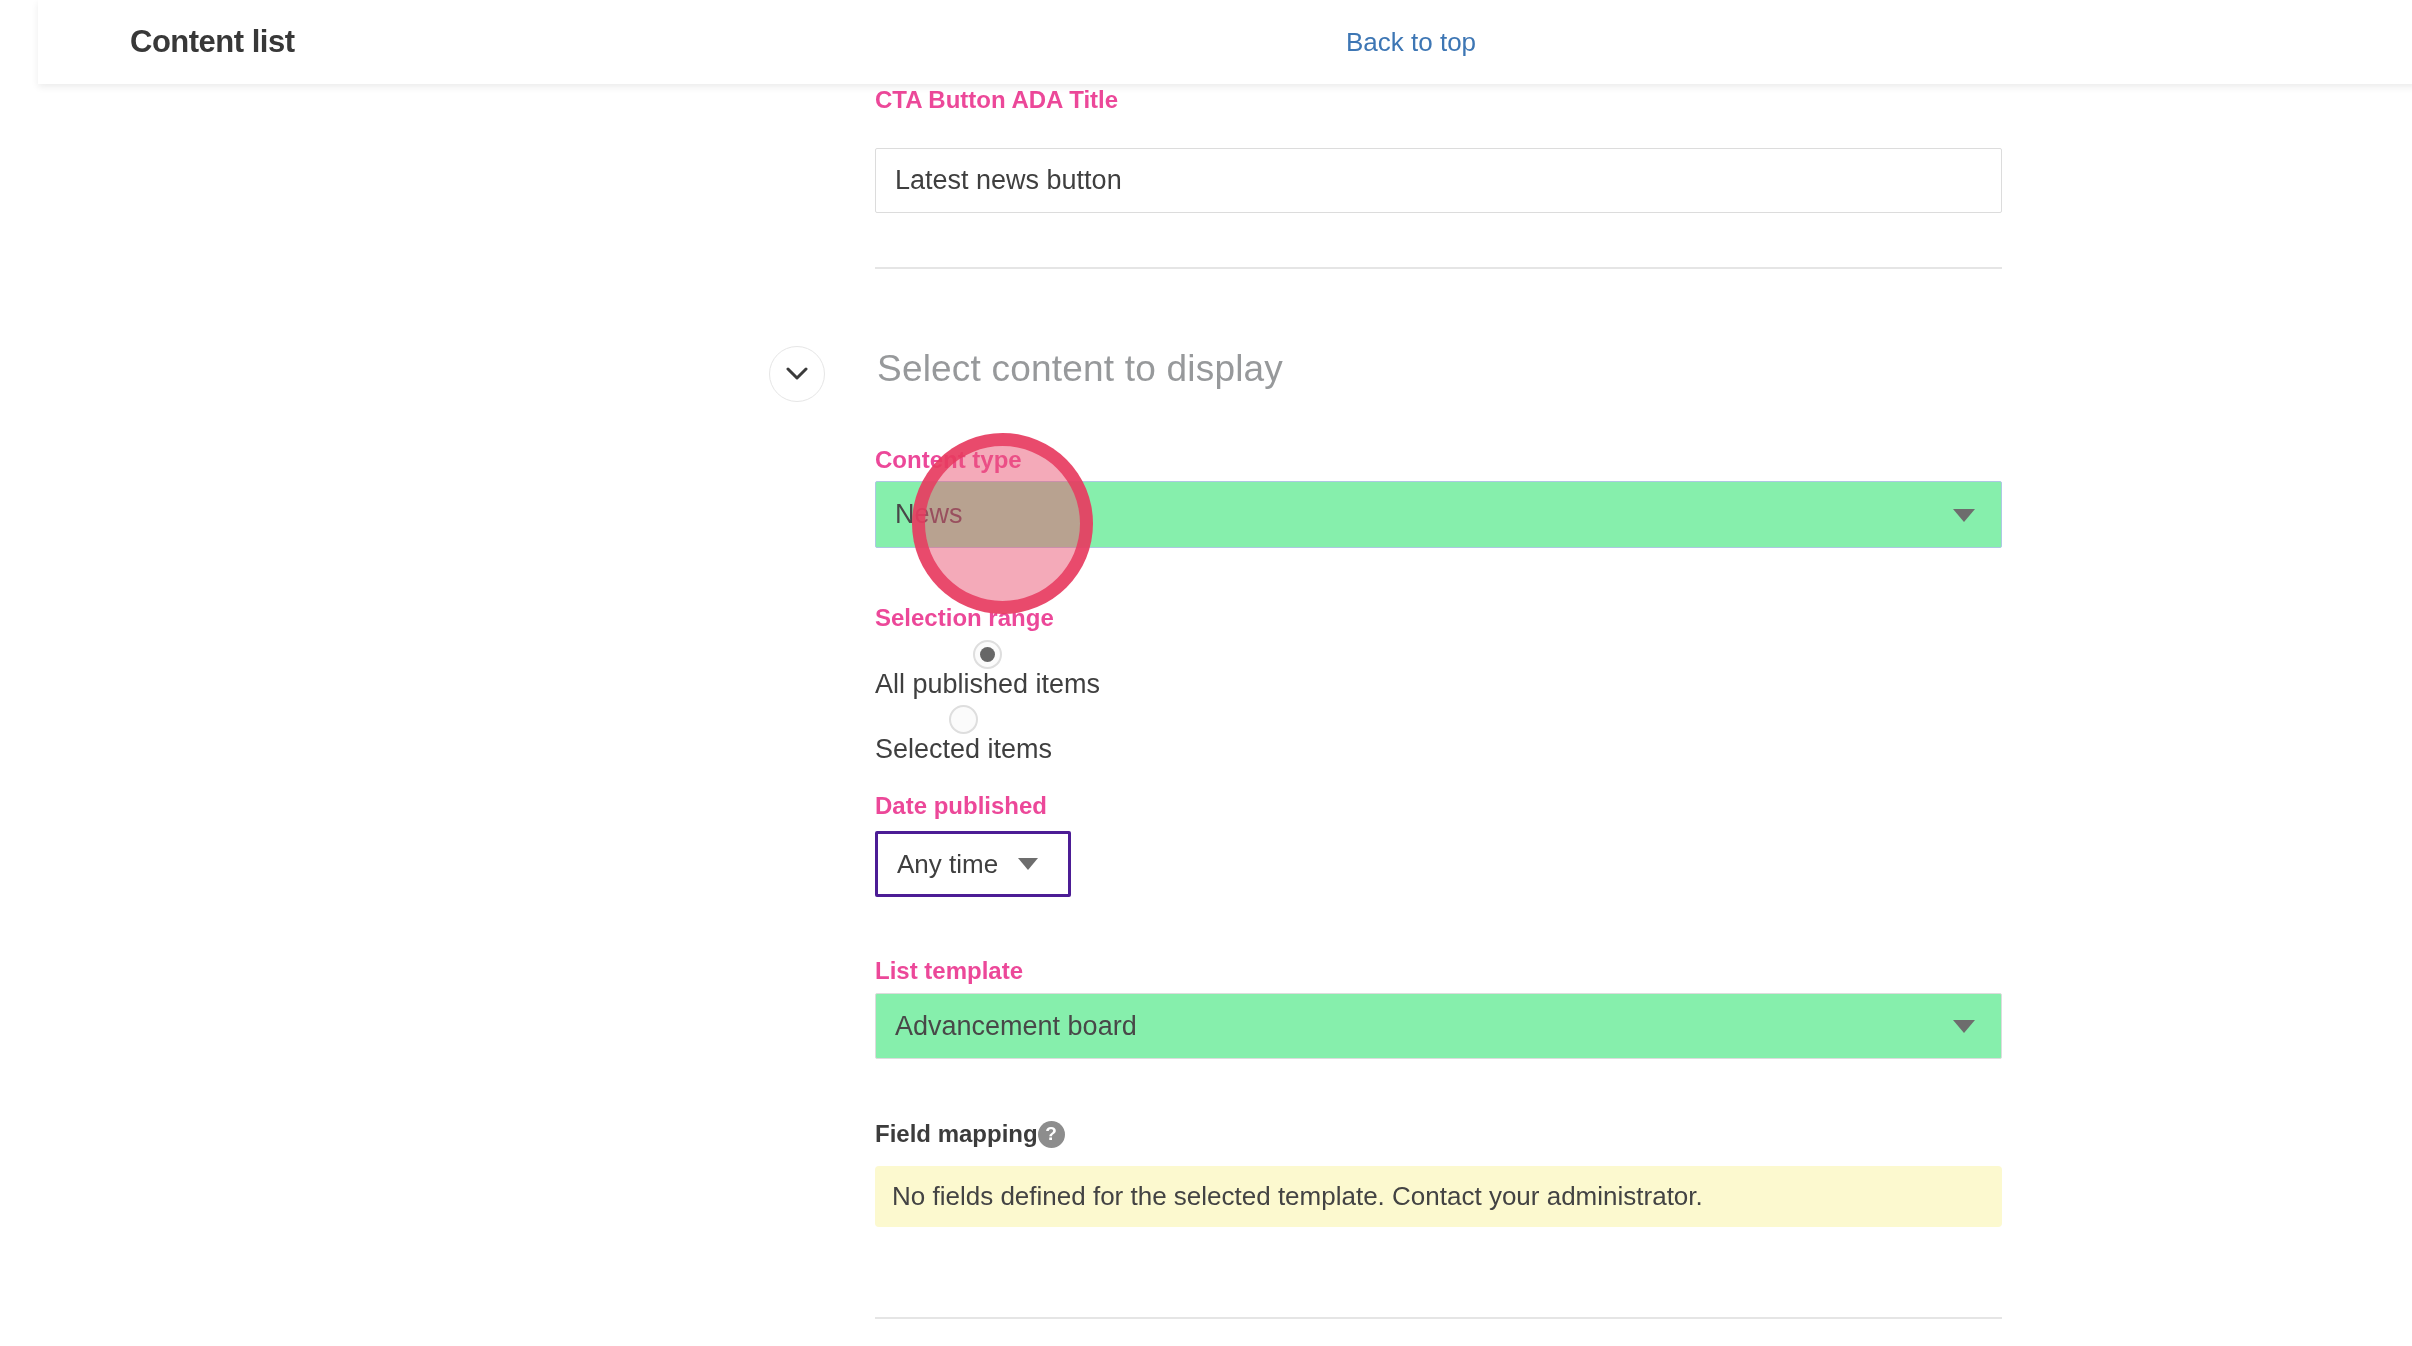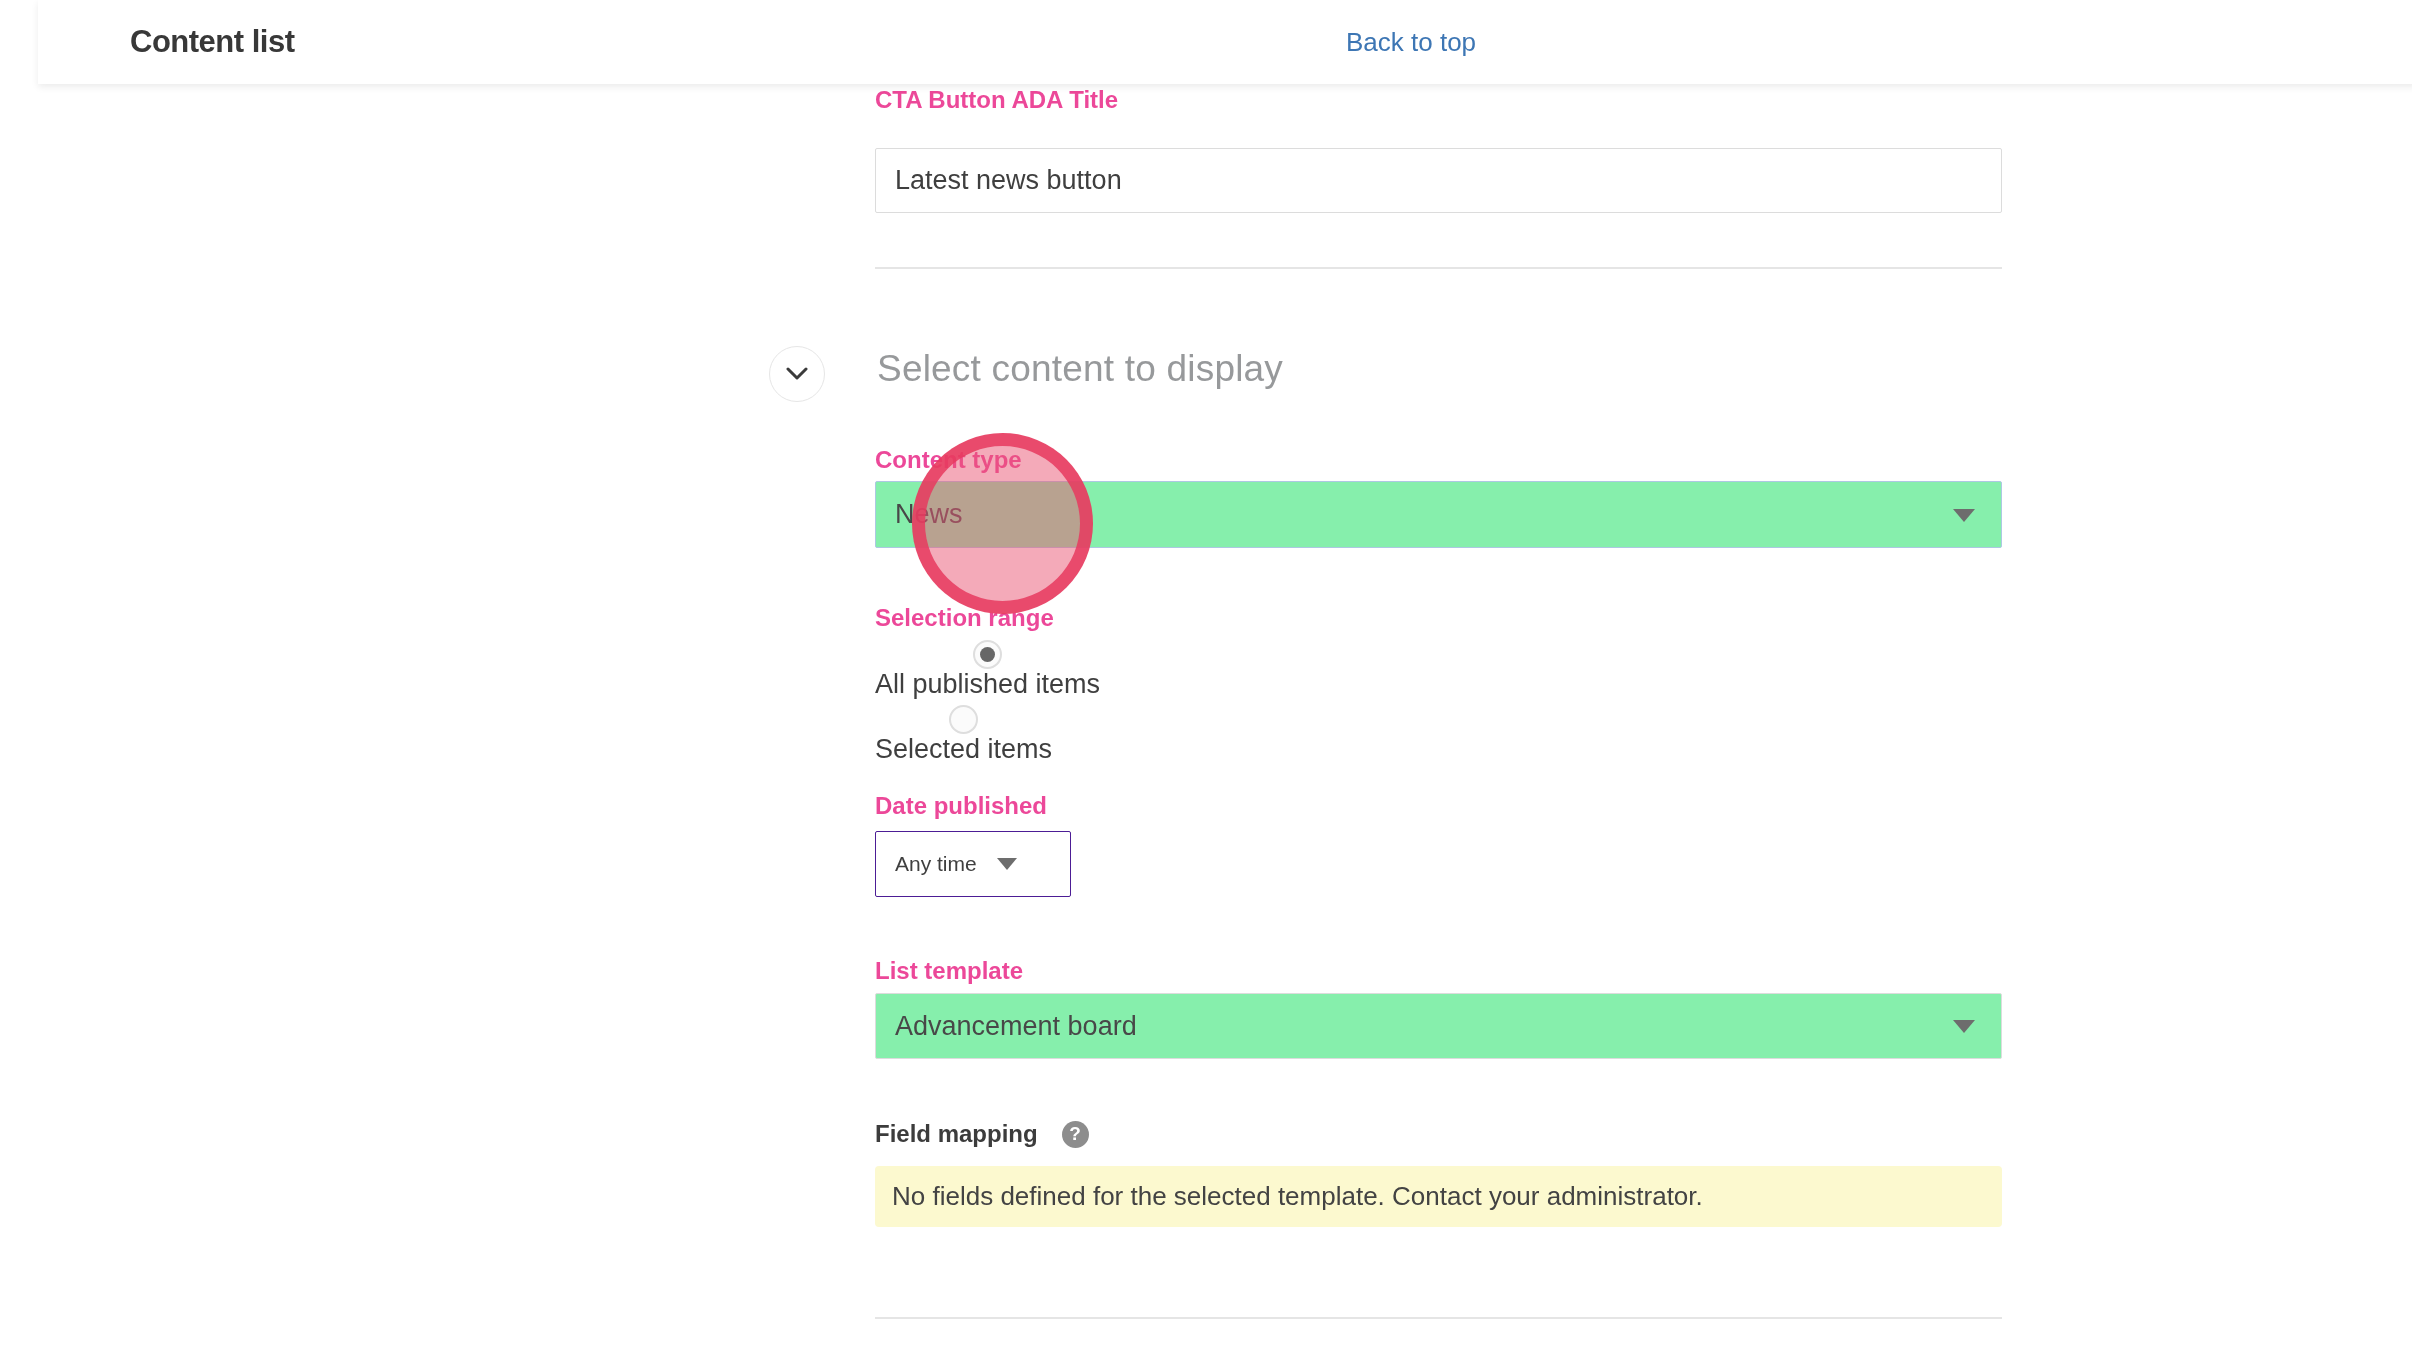--- a/index.html
+++ b/index.html
@@ -97,27 +97,27 @@
     margin-top: -6px;
     width: 0; height: 0;
     border-left: 11px solid transparent;
     border-right: 11px solid transparent;
     border-top: 13px solid #6d6d6d;
   }
   .select-small {
     position: absolute;
     left: 875px;
     width: 196px; height: 66px;
-    border: 1px solid #4c1d95;
+    border: 3px solid #4c1d95;
     border-radius: 2px;
     box-sizing: border-box;
     background: #ffffff;
     display: flex; align-items: center; gap: 20px;
     padding-left: 19px;
-    font-size: 21px;
+    font-size: 26px;
     color: #3f3f3f;
     cursor: pointer;
   }
   .small-arrow {
     width: 0; height: 0;
     border-left: 10px solid transparent;
     border-right: 10px solid transparent;
     border-top: 12px solid #6d6d6d;
   }
 
@@ -167,21 +167,21 @@
   }
   .radio-label {
     font-size: 27px;
     color: #3f3f3f;
   }
 
   
   .fm-row {
     position: absolute;
     left: 875px; top: 1120px;
-    display: flex; align-items: center; gap: 24px;
+    display: flex; align-items: center; gap: 0;
   }
   .fm-row .fm-label {
     font-size: 24px;
     font-weight: 700;
     color: #3c3c3c;
   }
   .help-icon {
     width: 27px; height: 27px;
     border-radius: 50%;
     background: #8d8d8d;

